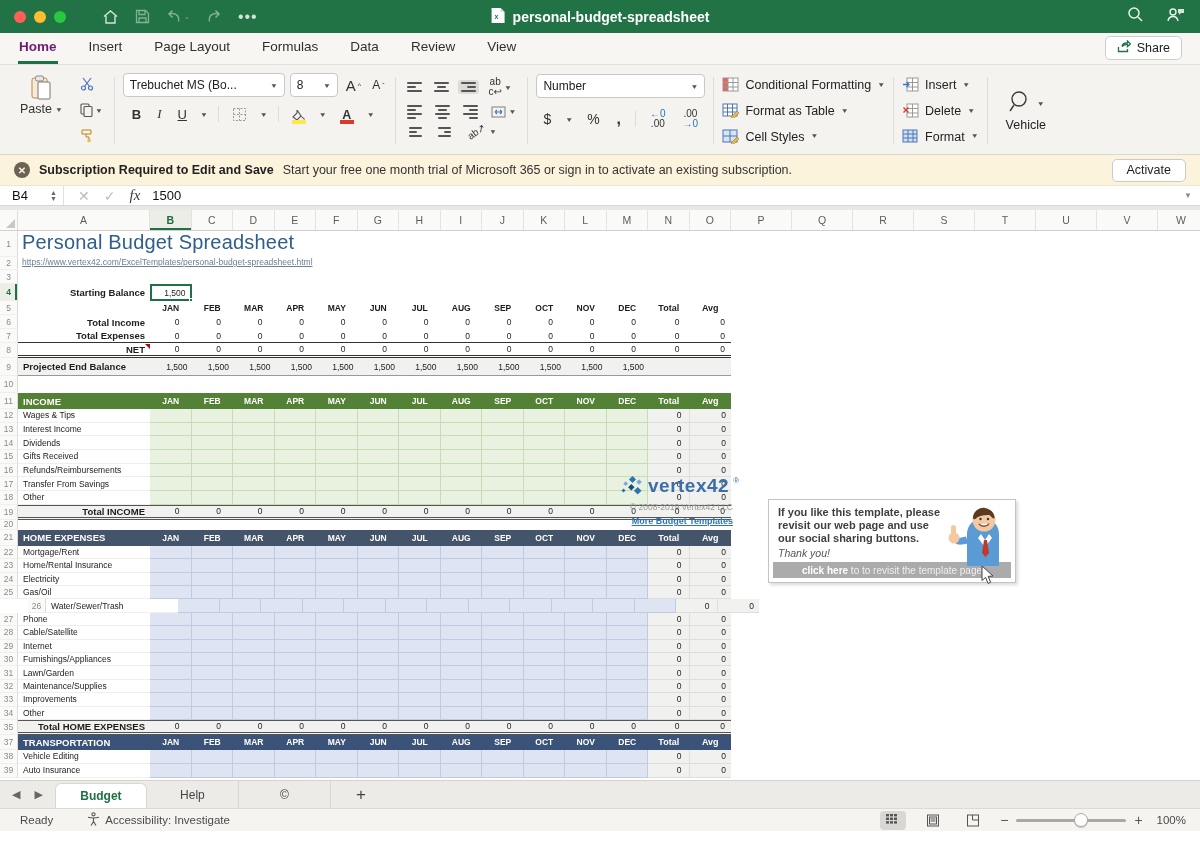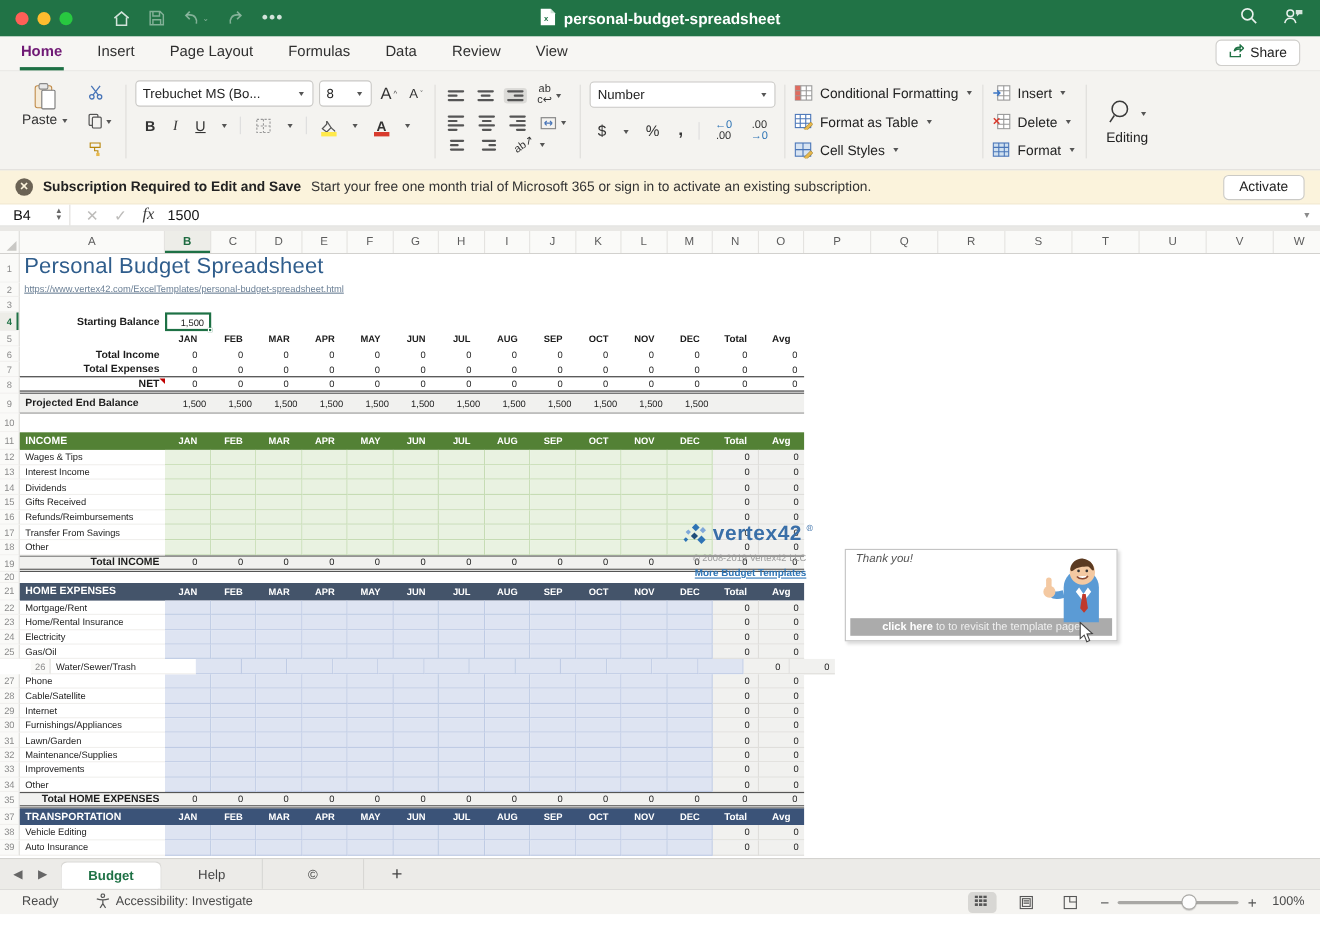--- a/index.html
+++ b/index.html
@@ -447,21 +447,21 @@
     <div class="rdiv"></div>
 
     <div class="editing">
       <span style="display:flex;align-items:center;gap:4px">
         <span><svg width="26" height="26" viewBox="0 0 26 26" fill="none" stroke="#3a3a3a" stroke-width="1.4">
               <circle cx="12" cy="10" r="7"></circle>
               <path d="m7 16-4 6"></path>
             </svg></span>
         <span class="chev">▼</span>
       </span>
-      <span>Editing</span>
+      <span>Vehicle</span>
     </div>
   </div>
 
   <div class="banner">
     <span class="ban-ic">✕</span>
     <span class="ban-title">Subscription Required to Edit and Save</span>
     <span class="ban-msg">Start your free one month trial of Microsoft 365 or sign in to activate an existing subscription.</span>
     <button class="activate">Activate</button>
   </div>
 
@@ -1183,20 +1183,25 @@
             <rect x="2" y="13" width="3" height="3" transform="rotate(45 3.5 14.5)"></rect>
           </g>
       </svg>
       <span class="vlogo-text">vertex42</span>
         <span class="vlogo-r">®</span>
     </div>
     <div class="overlay copyright" style="right:467px; top:271px;">© 2008-2019 Vertex42 LLC</div>
     <div class="overlay morelink" style="right:467px; top:285px;">More Budget Templates</div>
 
     <div class="promo">
+      <div class="promo-lines">
+        <div>If you like this template, please</div>
+        <div>revisit our web page and use</div>
+        <div>our social sharing buttons.</div>
+      </div>
       <div class="promo-thanks">Thank you!</div>
       <div class="promo-bar"><b>click here</b><span> to to revisit the template page</span></div>
       <svg style="position:absolute;right:6px;top:4px" width="72" height="62" viewBox="0 0 72 62">
         <path d="M30 30c0-9 7-16 16-16s16 7 16 16v32H30z" fill="#5B9BD5"></path>
         <path d="M44 30l4 6 4-6 3 4-7 9-7-9z" fill="#fff"></path>
         <path d="M47 36h3l2 13-3.5 4-3.5-4z" fill="#C0392B"></path>
         <circle cx="47" cy="16" r="11.5" fill="#F4C9A2"></circle>
         <path d="M36 13c1-7 8-10 12-9 5 1 9 4 9.5 9 .3 2-1 2-2.5.5-1-1-2-2.5-3-2.5-4.5 0-10 .5-13 3.5-1.5 1.5-3.3.5-3-1.5z" fill="#5B3A21"></path>
         <circle cx="43.5" cy="15" r="1.2" fill="#333"></circle>
           <circle cx="51" cy="15" r="1.2" fill="#333"></circle>

